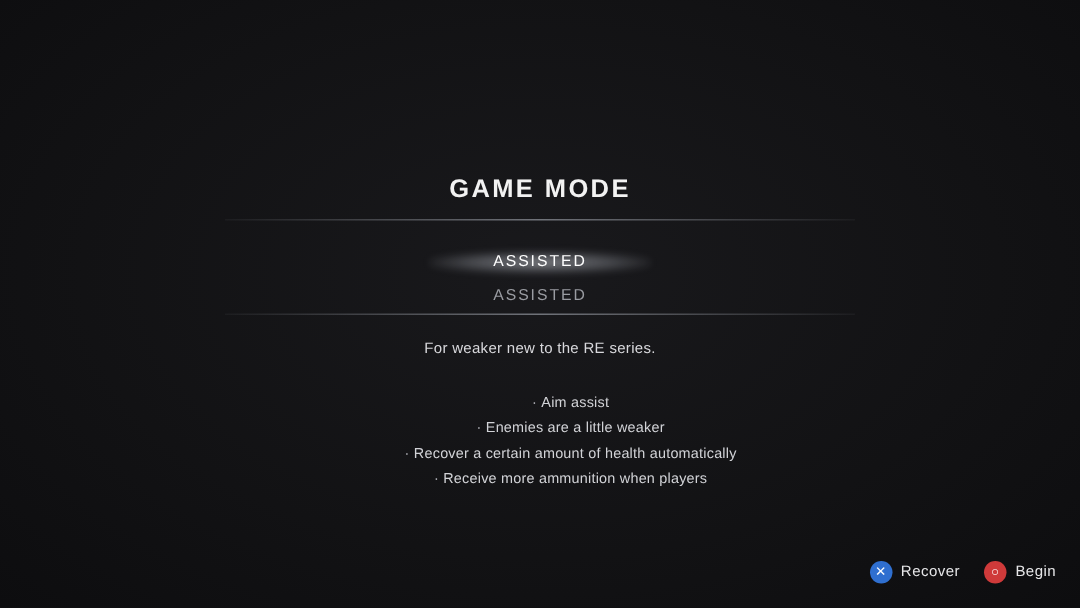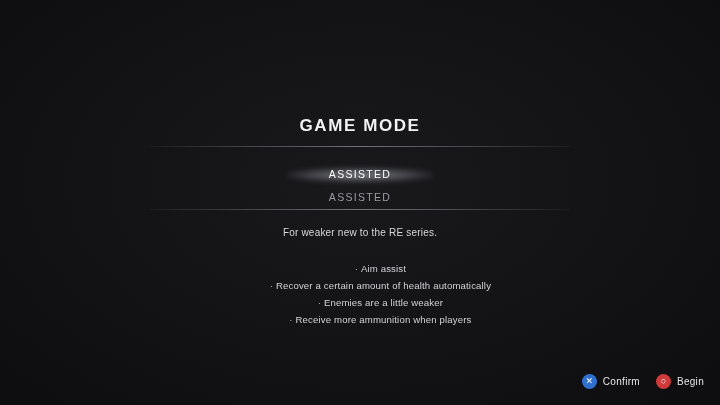--- a/index.html
+++ b/index.html
@@ -155,36 +155,36 @@
 
     <div class="rule"></div>
 
     <div class="desc">For weaker new to the RE series.</div>
 
     <ul class="perks">
       <li class="perk">
         <span class="bullet">·</span><span>Aim assist</span>
       </li>
       <li class="perk">
-        <span class="bullet">·</span><span>Recover a certain amount of health automatically</span>
+        <span class="bullet">·</span><span>Enemies are a little weaker</span>
       </li>
       <li class="perk">
-        <span class="bullet">·</span><span>Enemies are a little weaker</span>
+        <span class="bullet">·</span><span>Recover a certain amount of health automatically</span>
       </li>
       <li class="perk">
         <span class="bullet">·</span><span>Receive more ammunition when players</span>
       </li>
     </ul>
 
   </div>
 
   <div class="footer">
     <div class="prompt">
       <span class="btn-glyph btn-cross">✕</span>
-      <span class="prompt-label">Confirm</span>
+      <span class="prompt-label">Recover</span>
     </div>
     <div class="prompt">
       <span class="btn-glyph btn-circle">○</span>
       <span class="prompt-label">Begin</span>
     </div>
   </div>
 
 </div>
 
 </body></html>

